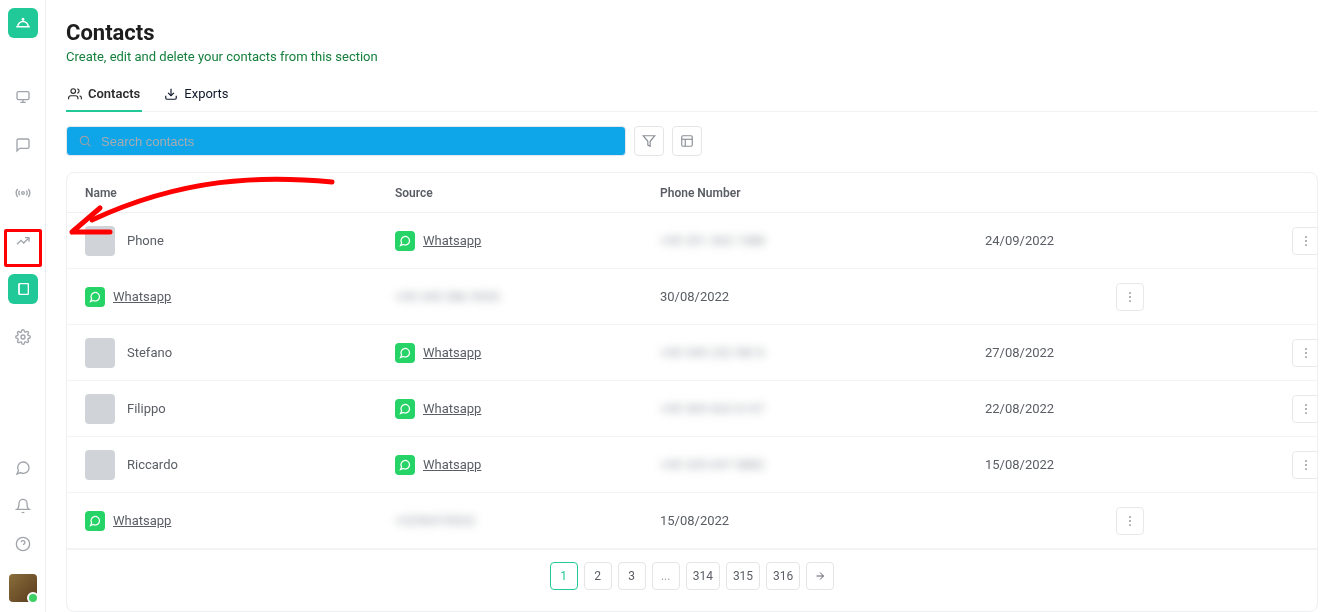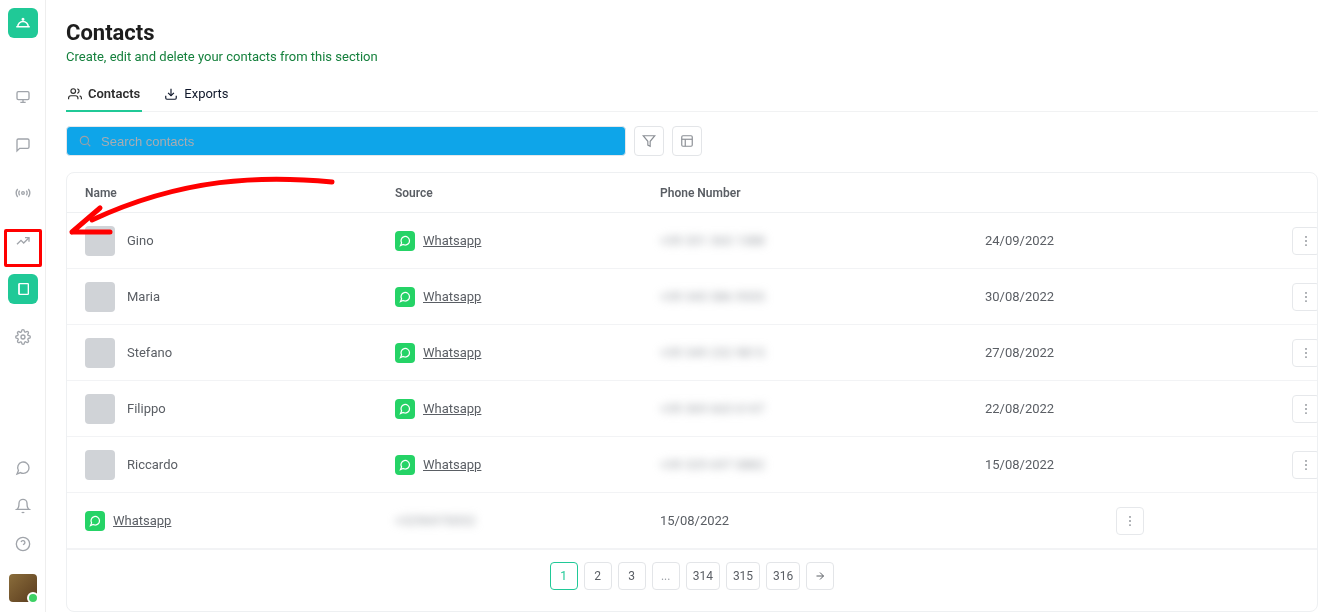--- a/index.html
+++ b/index.html
@@ -401,21 +401,21 @@
     <div class="thead">
       <div>Name</div>
       <div>Source</div>
       <div>Phone Number</div>
       <div></div>
     </div>
     <div class="tbody" id="tbody">
         <div class="trow">
           <div class="cell-name">
             <div class="avatar av0"></div>
-            <span>Gino</span>
+            <span>Phone</span>
           </div>
           <div class="cell-source">
             <div class="wa-badge">
               <svg width="12" height="12" viewBox="0 0 24 24" fill="none" stroke="#fff" stroke-width="2.5">
                 <path d="M21 11.5a8.38 8.38 0 0 1-8.5 8.5 8.5 8.5 0 0 1-4.26-1.15L3 21l2.15-5.24A8.5 8.5 0 1 1 21 11.5z"></path>
               </svg>
             </div>
             <span>Whatsapp</span>
           </div>
           <div class="cell-phone">+39 331 365 1388</div>
@@ -424,24 +424,20 @@
             <button class="dots-btn">
               <svg width="14" height="14" viewBox="0 0 24 24" fill="currentColor">
                 <circle cx="12" cy="5" r="1.6"></circle>
                 <circle cx="12" cy="12" r="1.6"></circle>
                 <circle cx="12" cy="19" r="1.6"></circle>
               </svg>
             </button>
           </div>
         </div>
         <div class="trow">
-          <div class="cell-name">
-            <div class="avatar av1"></div>
-            <span>Maria</span>
-          </div>
           <div class="cell-source">
             <div class="wa-badge">
               <svg width="12" height="12" viewBox="0 0 24 24" fill="none" stroke="#fff" stroke-width="2.5">
                 <path d="M21 11.5a8.38 8.38 0 0 1-8.5 8.5 8.5 8.5 0 0 1-4.26-1.15L3 21l2.15-5.24A8.5 8.5 0 1 1 21 11.5z"></path>
               </svg>
             </div>
             <span>Whatsapp</span>
           </div>
           <div class="cell-phone">+39 345 586 9555</div>
           <div>30/08/2022</div>

